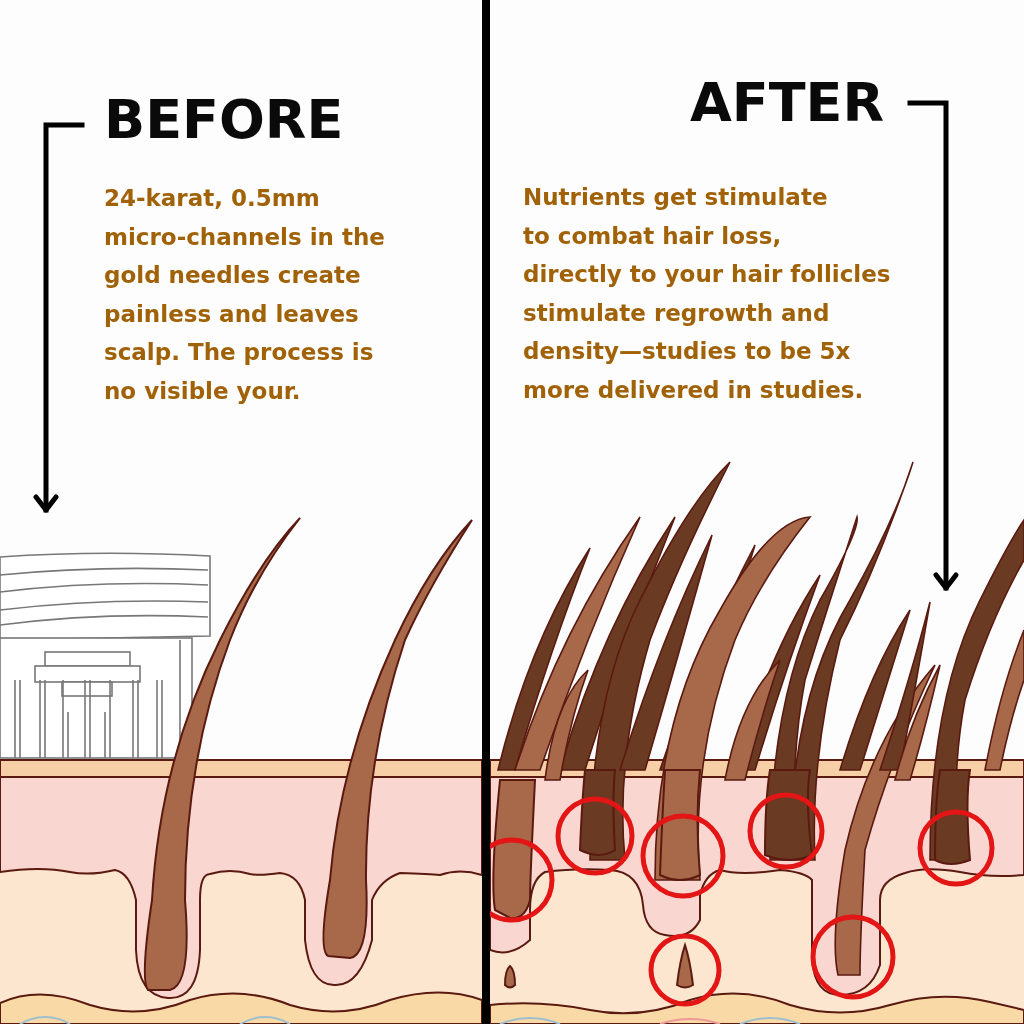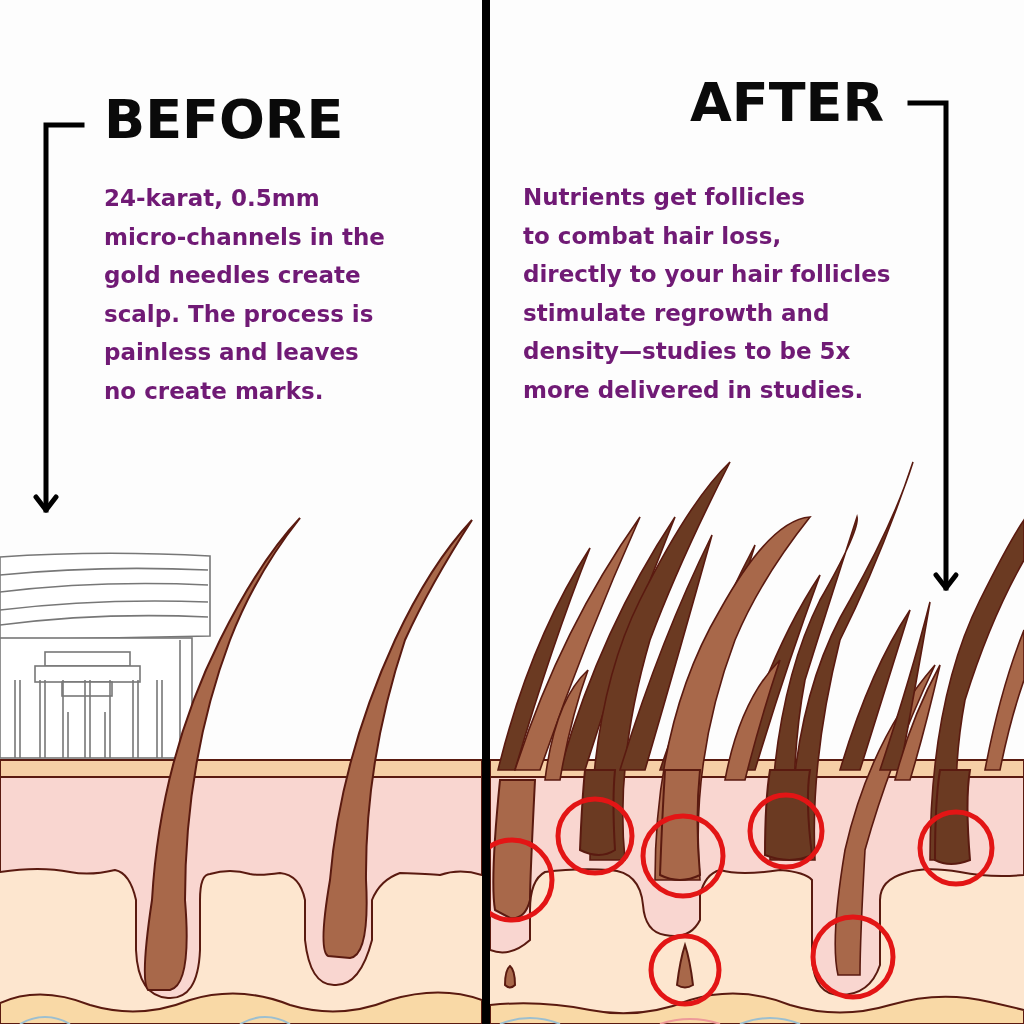--- a/index.html
+++ b/index.html
@@ -2,43 +2,43 @@
 <html><head>
 <meta charset="utf-8">
 <style>
   html,body{margin:0;padding:0;}
   body{width:1024px;height:1024px;background:#fdfdfd;position:relative;overflow:hidden;font-family:"DejaVu Sans","Liberation Sans",sans-serif;}
   .panel{position:absolute;top:0;height:730px;}
   #left{left:0;width:484px;}
   #right{left:490px;width:534px;}
   .divider{position:absolute;left:482px;top:0;width:8px;height:1024px;background:#000;}
   .title{position:absolute;font-weight:900;color:#0a0a0a;font-size:54px;letter-spacing:0px;line-height:1;font-family:"DejaVu Sans",sans-serif;}
-  .body-text{position:absolute;color:#701a75;font-weight:700;font-size:23px;line-height:38.5px;font-family:"DejaVu Sans",sans-serif;}
+  .body-text{position:absolute;color:#a16207;font-weight:700;font-size:23px;line-height:38.5px;font-family:"DejaVu Sans",sans-serif;}
   .line{display:block;white-space:nowrap;}
   svg.illus{position:absolute;left:0;top:0;}
 </style>
 </head>
 <body>
 
 <div id="left" class="panel">
   <div class="title" style="left:104px;top:93px;">BEFORE</div>
   <div class="body-text" style="left:104px;top:179px;">
     <span class="line">24-karat, 0.5mm</span>
     <span class="line">micro-channels in the</span>
     <span class="line">gold needles create</span>
+    <span class="line">painless and leaves</span>
     <span class="line">scalp. The process is</span>
-    <span class="line">painless and leaves</span>
-    <span class="line">no create marks.</span>
+    <span class="line">no visible your.</span>
   </div>
 </div>
 
 <div id="right" class="panel">
   <div class="title" style="left:200px;top:76px;">AFTER</div>
   <div class="body-text" style="left:33px;top:178px;">
-    <span class="line">Nutrients get follicles</span>
+    <span class="line">Nutrients get stimulate</span>
     <span class="line">to combat hair loss,</span>
     <span class="line">directly to your hair follicles</span>
     <span class="line">stimulate regrowth and</span>
     <span class="line">density—studies to be 5x</span>
     <span class="line">more delivered in studies.</span>
   </div>
 </div>
 
 <svg class="illus" width="1024" height="1024" viewBox="0 0 1024 1024">
   <defs>

